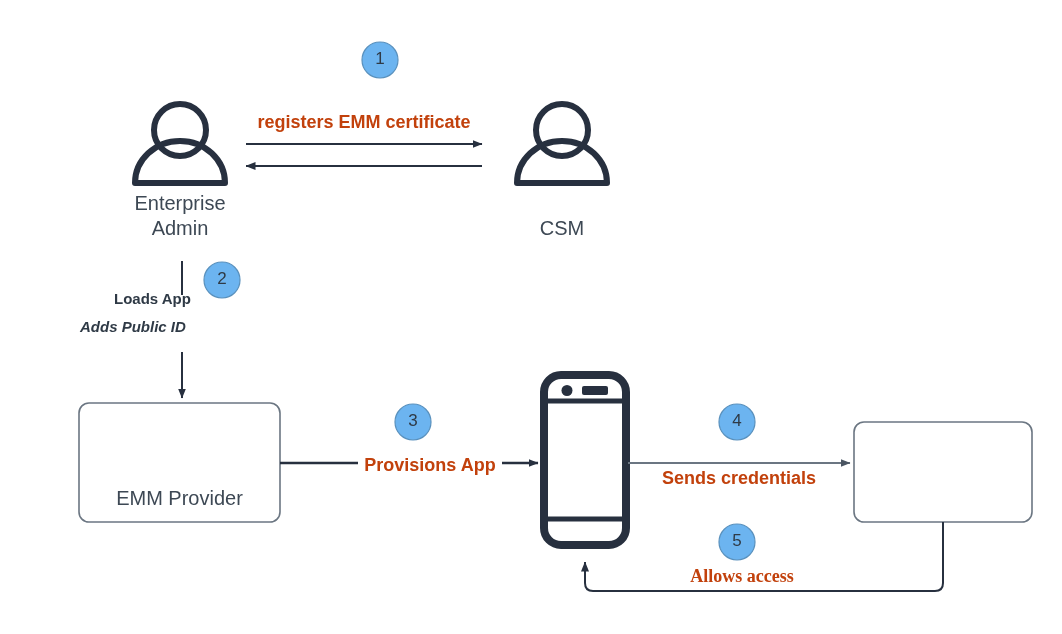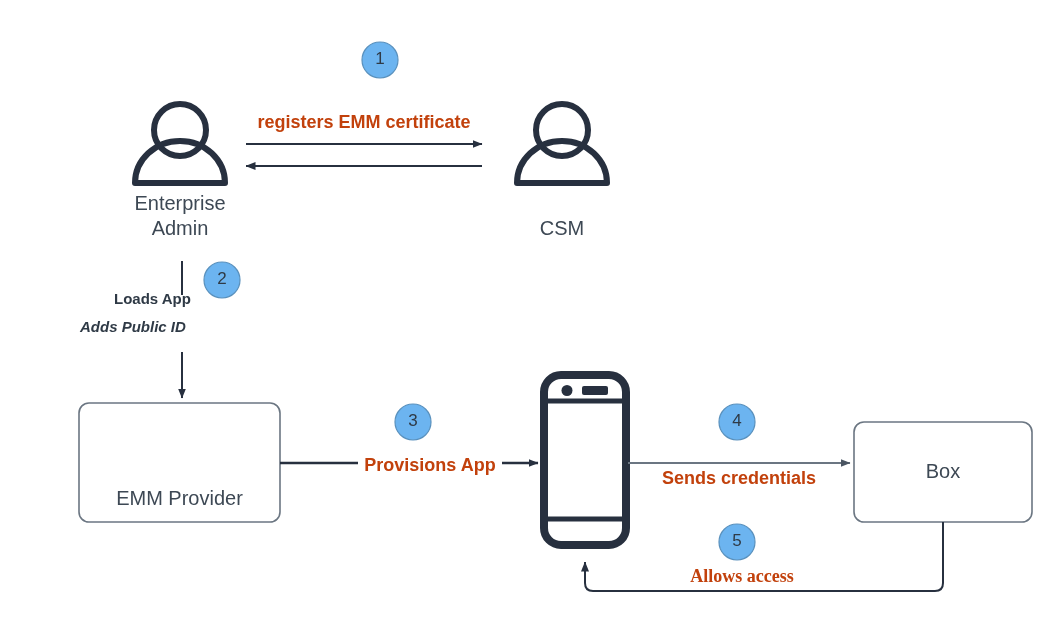--- a/index.html
+++ b/index.html
@@ -147,18 +147,17 @@
 
 
   <div class="lbl edge-label edge-label-bg" style="left:358px; top:455px; width:138px;">Provisions App</div>
 
   <div class="lbl edge-label" style="left:650px; top:468px; width:178px;">Sends credentials</div>
 
   <div class="lbl edge-label edge-label-bg" style="left:676px; top:566px; width:126px;font-family:Liberation Serif, serif;">Allows access</div>
 
   <div class="lbl node-label" style="left:79px; top:451px; width:201px;margin-top:36px;">EMM Provider</div>
 
-  <div class="lbl node-label" style="left:854px; top:460px; width:178px;">Box</div>
 
   <div class="lbl steplist" style="left:80px; top:289px;margin-left:34px;">Loads App</div>
   <div class="lbl steplist" style="left:80px; top:317px;font-style:italic;">Adds Public ID</div>
 
 </div>
 
 </body></html>

